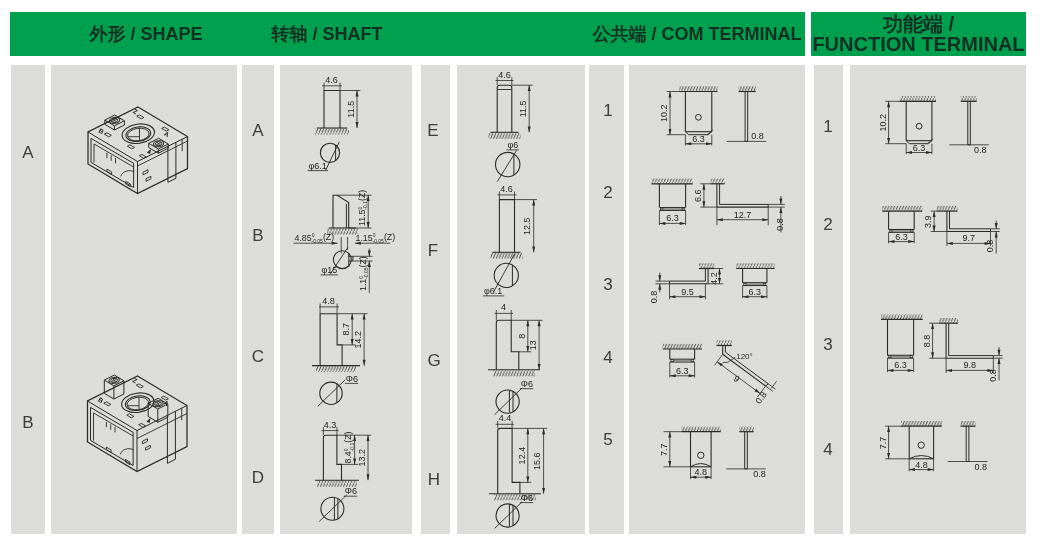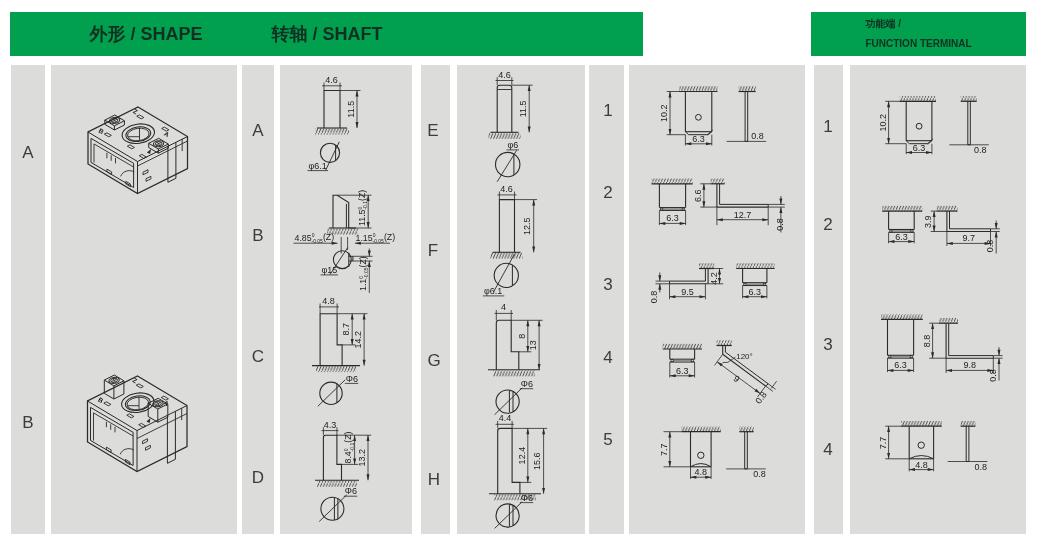--- a/index.html
+++ b/index.html
@@ -12,22 +12,23 @@
 </head>
 <body>
 <div id="page">
 
 <div class="hdr" style="left:10px;width:272px;">外形 / SHAPE</div>
 
 <div class="hdr" style="left:242px;width:401px;justify-content:flex-start;">
       <span style="width:170px;text-align:center;">转轴 / SHAFT</span>
     </div>
 
-
-<div class="hdr" style="left:811px;width:215px;font-size:10px;line-height:20px;text-align:left;">功能端 /<br>FUNCTION TERMINAL</div>
+<div class="hdr" style="left:589px;width:216px;">公共端 / COM TERMINAL</div>
+
+<div class="hdr" style="left:811px;width:215px;font-size:20px;line-height:20px;text-align:center;">功能端 /<br>FUNCTION TERMINAL</div>
 
 <div class="panel" style="left:11px;width:34px;"></div>
 
 <div class="panel" style="left:51px;width:186px;"></div>
 
 <div class="panel" style="left:242px;width:32px;"></div>
 
 <div class="panel" style="left:280px;width:132px;"></div>
 
 <div class="panel" style="left:421px;width:29px;"></div>

